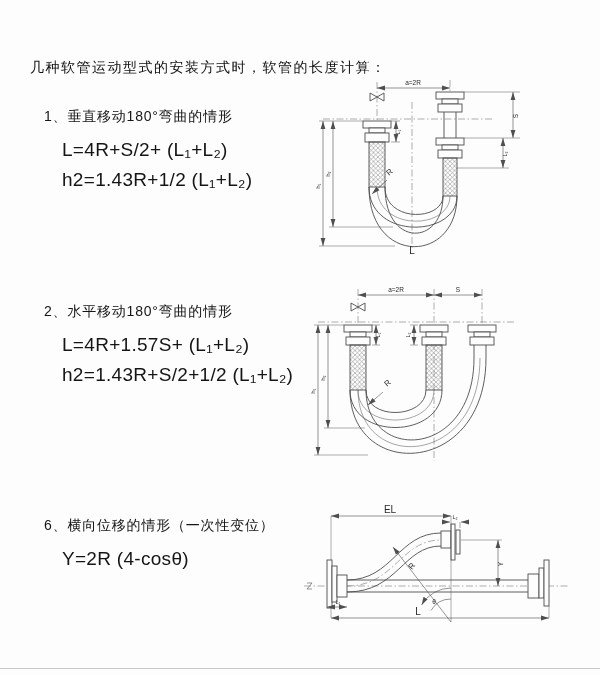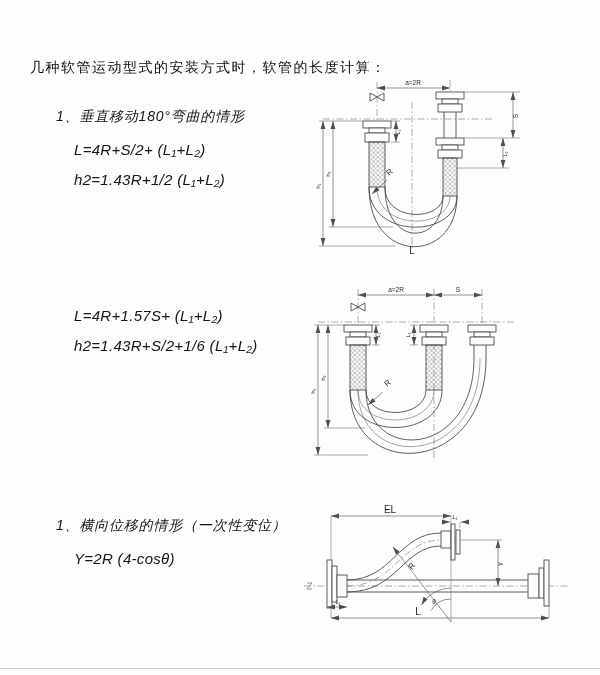--- a/index.html
+++ b/index.html
@@ -5,26 +5,26 @@
   html,body{margin:0;padding:0;}
   body{
     width:600px;height:675px;background:#fdfdfd;position:relative;overflow:hidden;
     font-family:"Liberation Sans","DejaVu Sans",sans-serif;color:#1b1b1b;
   }
   .page-title{
     position:absolute;left:30px;top:38px;font-size:14px;letter-spacing:1.5px;color:#111;
     white-space:nowrap;
     margin-top:21px;
   }
-  .section{position:absolute;left:56px;width:280px;font-style:italic;}
+  .section{position:absolute;left:44px;width:280px;}
   .sec-1{top:106px;}
   .sec-2{top:301px;}
   .sec-3{top:515px;}
   .sec-heading{font-size:14px;letter-spacing:0.8px;color:#151515;height:20px;line-height:20px;margin-bottom:9px;white-space:nowrap;}
-  .formula{font-size:15px;line-height:30px;height:30px;padding-left:18px;color:#151515;white-space:nowrap;letter-spacing:0.3px;}
+  .formula{font-size:19px;line-height:30px;height:30px;padding-left:18px;color:#151515;white-space:nowrap;letter-spacing:0.3px;}
   .diagram{position:absolute;}
   .d1{left:315px;top:76px;width:215px;height:180px;}
   .d2{left:310px;top:283px;width:218px;height:182px;}
   .d3{left:298px;top:500px;width:300px;height:148px;}
   svg text{fill:#2a2a2a;font-family:"Liberation Sans","DejaVu Sans",sans-serif;}
   .ln{stroke:#4d4d4d;stroke-width:0.9;fill:none;}
   .thin{stroke:#5a5a5a;stroke-width:0.55;fill:none;}
   .cl{stroke:#6b6b6b;stroke-width:0.55;fill:none;stroke-dasharray:7 2.5 1.5 2.5;}
   .dim{stroke:#4f4f4f;stroke-width:0.6;fill:none;}
   .ext{stroke:#5a5a5a;stroke-width:0.5;fill:none;}
@@ -42,26 +42,27 @@
 
   <div class="page-title">几种软管运动型式的安装方式时，软管的长度计算：</div>
 
   <div class="section sec-1">
     <div class="sec-heading">1、垂直移动180°弯曲的情形</div>
     <div class="formula">L=4R+S/2+ (L₁+L₂)</div>
     <div class="formula">h2=1.43R+1/2 (L₁+L₂)</div>
   </div>
 
   <div class="section sec-2">
+    <div class="sec-heading">2、水平移动180°弯曲的情形</div>
     <div class="formula">L=4R+1.57S+ (L₁+L₂)</div>
-    <div class="formula">h2=1.43R+S/2+1/6 (L₁+L₂)</div>
+    <div class="formula">h2=1.43R+S/2+1/2 (L₁+L₂)</div>
   </div>
 
   <div class="section sec-3">
-    <div class="sec-heading">1、横向位移的情形（一次性变位）</div>
+    <div class="sec-heading">6、横向位移的情形（一次性变位）</div>
     <div class="formula">Y=2R (4-cosθ)</div>
   </div>
 
   <svg class="diagram d1" viewBox="0 0 215 180">
     <defs>
       <marker id="ar1" viewBox="0 0 10 10" refX="10" refY="5" markerWidth="8" markerHeight="8" markerUnits="userSpaceOnUse" orient="auto-start-reverse">
         <path d="M0,2 L10,5 L0,8 z" fill="#4f4f4f"></path>
       </marker>
       <pattern id="br1" width="4.5" height="4.5" patternUnits="userSpaceOnUse">
         <path d="M0,4.5 L4.5,0 M0,0 L4.5,4.5" stroke="#8a8a8a" stroke-width="0.55"></path>

